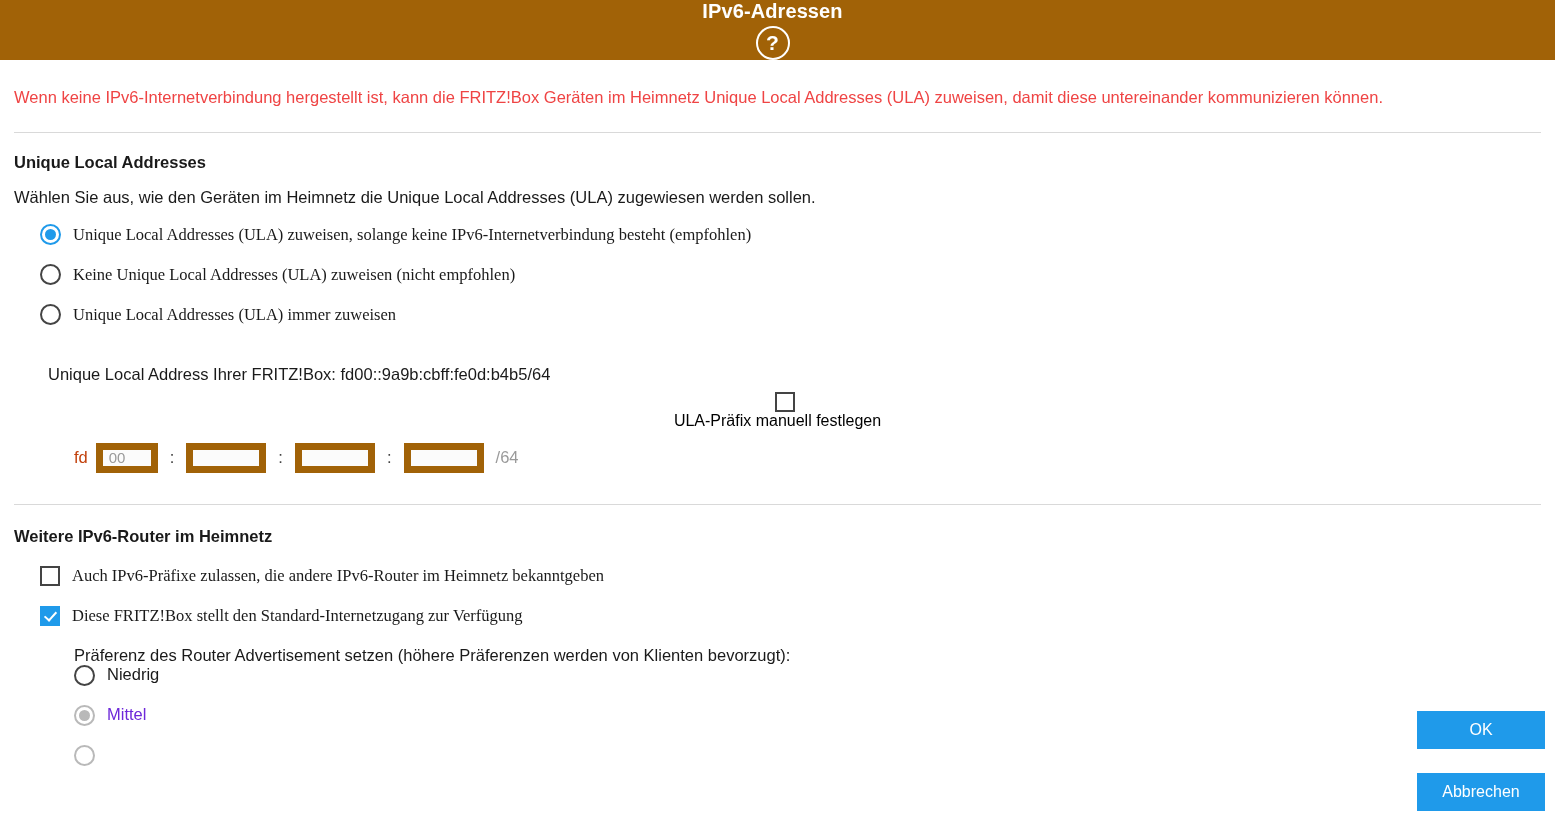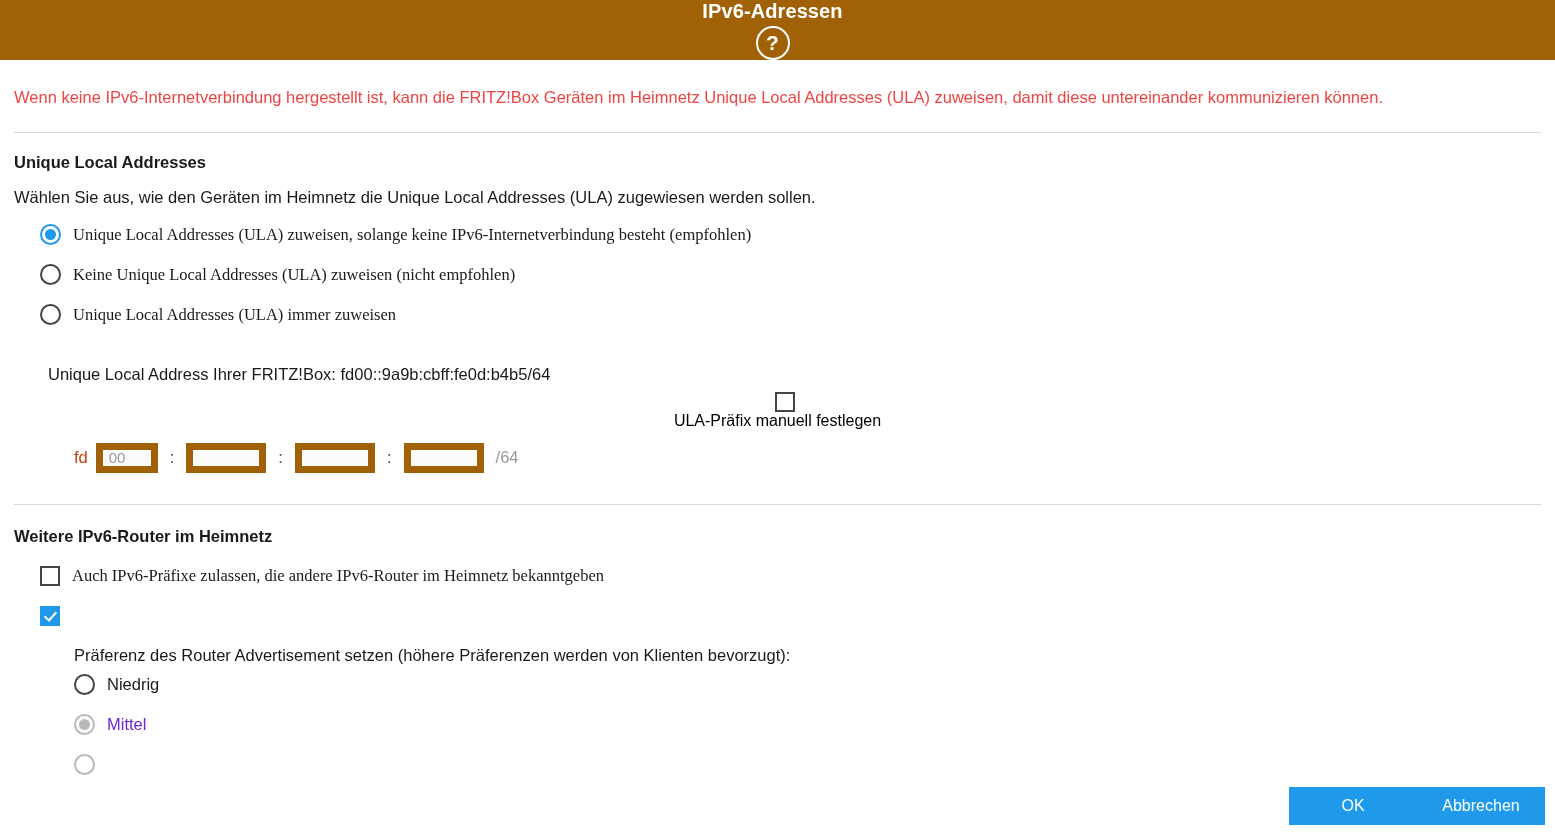--- a/index.html
+++ b/index.html
@@ -215,35 +215,36 @@
     color: #1a1a1a;
     margin: 22px 0 10px 0;
   }
   .pref-label {
     font-size: 16.5px;
     color: #1a1a1a;
     margin: 10px 0 0 60px;
   }
   .pref-row {
     display: flex;
-    align-items: center;
+    align-items: flex-start;
     height: 40px;
     margin-left: 34px;
   }
   .pref-row .label { font-size: 16.5px; color: #1a1a1a; }
   .pref-row .label.disabled { color: #6d28d9; }
 
   
   .footer {
     position: absolute;
     right: 10px;
-    bottom: 10px;
-    display: flex;
-    gap: 0;
+    bottom: 24px;
+    display: flex;
+    gap: 24px;
     z-index: 5;
+    flex-direction: column;
   }
   .btn {
     height: 38px;
     min-width: 128px;
     border: none;
     color: #ffffff;
     font-size: 16px;
     font-family: "Liberation Sans", sans-serif;
     cursor: pointer;
     padding: 0 18px;
@@ -309,20 +310,21 @@
 
     <div class="router-section-title">Weitere IPv6-Router im Heimnetz</div>
 
     <div class="opt-row">
       <span class="checkbox"></span>
       <span class="label">Auch IPv6-Präfixe zulassen, die andere IPv6-Router im Heimnetz bekanntgeben</span>
     </div>
 
     <div class="opt-row">
       <span class="checkbox checked"></span>
+      <span class="label">Diese FRITZ!Box stellt den Standard-Internetzugang zur Verfügung</span>
     </div>
 
     <div class="pref-label">Präferenz des Router Advertisement setzen (höhere Präferenzen werden von Klienten bevorzugt):</div>
 
     <div class="pref-row">
       <span class="radio"></span>
       <span class="label">Niedrig</span>
     </div>
 
     <div class="pref-row">

